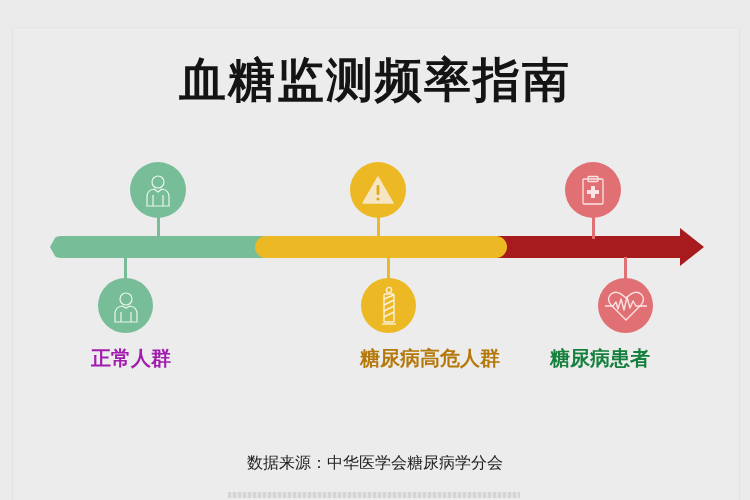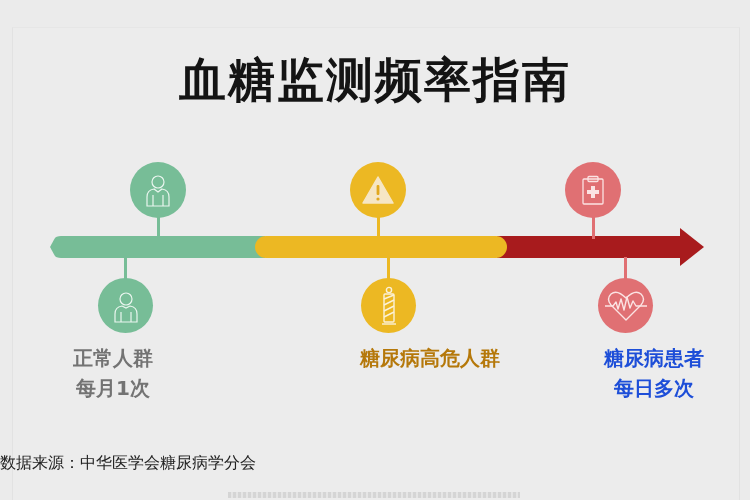--- a/index.html
+++ b/index.html
@@ -14,21 +14,21 @@
                clip-path:polygon(0 50%, 6px 0, 100% 0, 100% 100%, 6px 100%); }
   .seg-yellow { left:255px; width:252px; background:#ecb823; border-radius:11px; z-index:2; }
   .seg-red { left:497px; width:190px; background:#a81b1d; }
   .arrowhead { position:absolute; left:680px; top:228px; width:0; height:0;
                border-top:19px solid transparent; border-bottom:19px solid transparent;
                border-left:24px solid #a81b1d; }
   .stem { position:absolute; width:3px; }
   .node { position:absolute; border-radius:50%; display:flex; align-items:center; justify-content:center; }
   .node svg { display:block; }
   .label { position:absolute; text-align:center; font-size:20px; font-weight:bold; line-height:30px; }
-  .source { position:absolute; left:0; width:750px; top:453px; text-align:left; font-size:16px; color:#222; }
+  .source { position:absolute; left:0; width:750px; top:453px; text-align:center; font-size:16px; color:#222; }
   .fine { position:absolute; left:228px; top:492px; width:292px; height:6px;
           background:repeating-linear-gradient(90deg,#cfcfcf 0 3px,#e3e3e3 3px 5px); opacity:.8; }
 </style>
 </head>
 <body>
 
 <div class="card"></div>
 
 <div class="title">血糖监测频率指南</div>
 
@@ -54,23 +54,22 @@
 <div class="node" style="left:98px;top:278px;width:55px;height:55px;background:#77bd97;">
   <svg width="30" height="34" viewBox="0 0 30 34">
     <g fill="none" stroke="#eaf6ef" stroke-width="1.2">
       <circle cx="15" cy="10" r="6"></circle>
       <path d="M4 33 V25 Q4 18 11 17 L15 19 L19 17 Q26 18 26 25 V33 Z"></path>
       <line x1="10" y1="23" x2="10" y2="33"></line>
         <line x1="20" y1="23" x2="20" y2="33"></line>
     </g>
   </svg>
 </div>
-<div class="label" style="left:28px;width:170px;top:343px;color:#737373;">
+<div class="label" style="left:46px;width:170px;top:343px;color:#a21caf;">
   <div>正常人群</div>
-  <div>每月1次</div>
 </div>
 
 <div class="stem" style="left:377px;top:215px;height:24px;background:#ecb823;"></div>
 <div class="node" style="left:350px;top:162px;width:56px;height:56px;background:#ecb823;">
   <svg width="34" height="30" viewBox="0 0 34 30">
     <path d="M17 2 L32 28 H2 Z" fill="#f6e6c4" stroke="#f6e6c4" stroke-width="1.5" stroke-linejoin="round"></path>
     <rect x="15.6" y="10" width="2.8" height="10" rx="1" fill="#e2a81e"></rect>
     <circle cx="17" cy="24" r="1.6" fill="#e2a81e"></circle>
   </svg>
 </div>
@@ -104,19 +103,18 @@
 </div>
 <div class="stem" style="left:624px;top:257px;height:24px;background:#e07073;"></div>
 <div class="node" style="left:598px;top:278px;width:55px;height:55px;background:#e07073;">
   <svg width="44" height="34" viewBox="0 0 44 34">
     <g fill="none" stroke="#fbe3e3" stroke-width="1.4" stroke-linejoin="round">
       <path d="M22 31 L7 16 Q2 10 7 5 Q13 0 22 9 Q31 0 37 5 Q42 10 37 16 Z"></path>
       <polyline points="1,17 9,17 12,13 14,20 17,10 20,21 23,8 26,19 29,12 32,17 43,17"></polyline>
     </g>
   </svg>
 </div>
-<div class="label" style="left:569px;width:170px;top:343px;color:#1d4ed8;">
+<div class="label" style="left:515px;width:170px;top:343px;color:#15803d;">
   <div>糖尿病患者</div>
-  <div>每日多次</div>
 </div>
 
 <div class="source">数据来源：中华医学会糖尿病学分会</div>
 <div class="fine"></div>
 
 </body></html>

